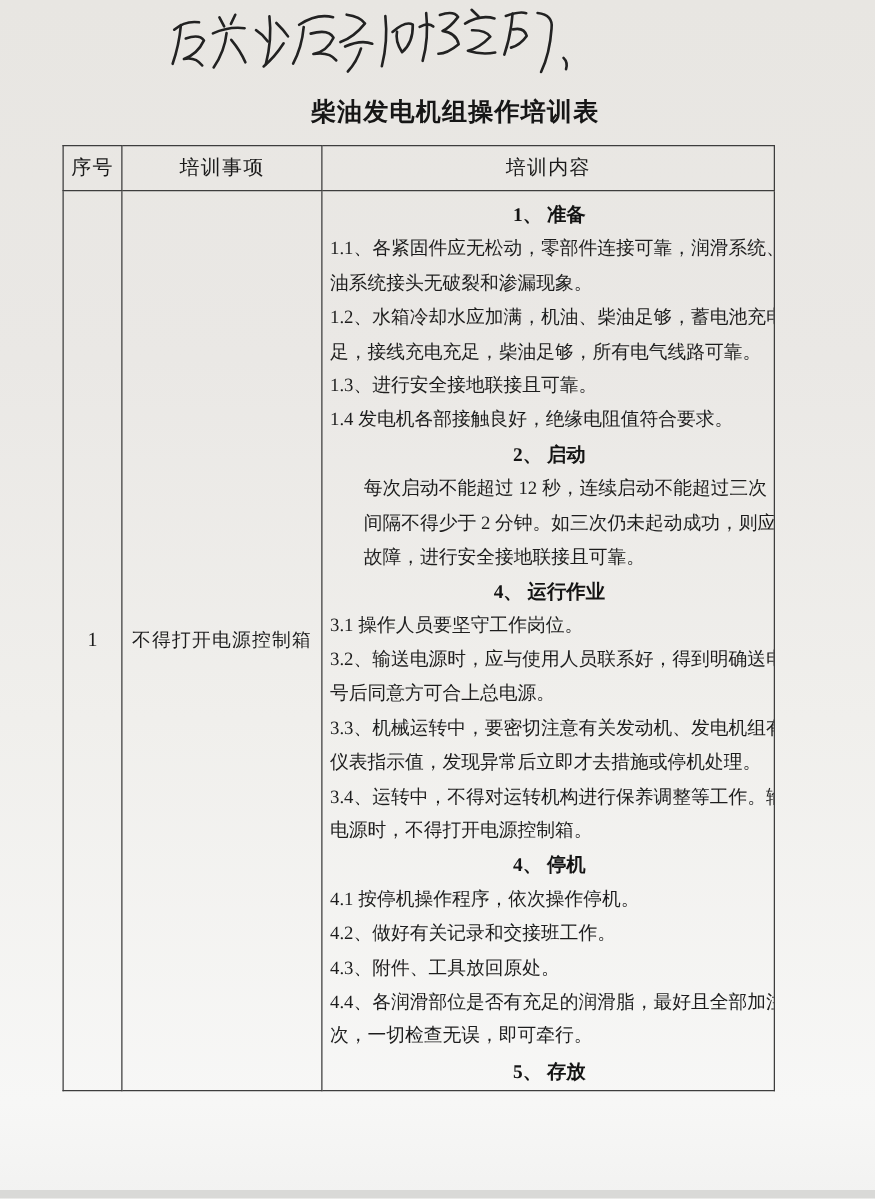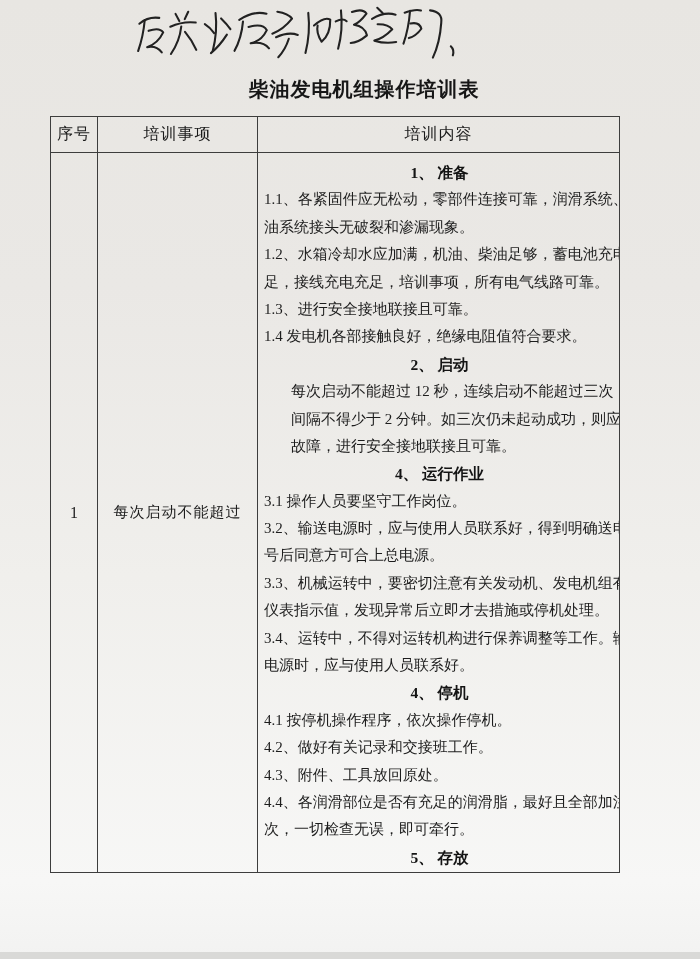--- a/index.html
+++ b/index.html
@@ -168,41 +168,41 @@
     <thead>
       <tr>
         <th>序号</th>
         <th>培训事项</th>
         <th>培训内容</th>
       </tr>
     </thead>
     <tbody>
       <tr>
         <td class="c-index">1</td>
-        <td class="c-item">每次启动不能超过</td>
+        <td class="c-item">不得打开电源控制箱</td>
         <td class="c-content" id="content-cell">
             <div class="line bold">1、 准备</div>
             <div class="line">1.1、各紧固件应无松动，零部件连接可靠，润滑系统、供</div>
             <div class="line">油系统接头无破裂和渗漏现象。</div>
             <div class="line">1.2、水箱冷却水应加满，机油、柴油足够，蓄电池充电充</div>
-            <div class="line">足，接线充电充足，培训事项，所有电气线路可靠。</div>
+            <div class="line">足，接线充电充足，柴油足够，所有电气线路可靠。</div>
             <div class="line">1.3、进行安全接地联接且可靠。</div>
             <div class="line">1.4 发电机各部接触良好，绝缘电阻值符合要求。</div>
             <div class="line bold">2、 启动</div>
             <div class="line indent">每次启动不能超过 12 秒，连续启动不能超过三次，每次</div>
             <div class="line indent">间隔不得少于 2 分钟。如三次仍未起动成功，则应查明</div>
             <div class="line indent">故障，进行安全接地联接且可靠。</div>
             <div class="line bold">4、 运行作业</div>
             <div class="line">3.1 操作人员要坚守工作岗位。</div>
             <div class="line">3.2、输送电源时，应与使用人员联系好，得到明确送电信</div>
             <div class="line">号后同意方可合上总电源。</div>
             <div class="line">3.3、机械运转中，要密切注意有关发动机、发电机组有关</div>
             <div class="line">仪表指示值，发现异常后立即才去措施或停机处理。</div>
             <div class="line">3.4、运转中，不得对运转机构进行保养调整等工作。输送</div>
-            <div class="line">电源时，应与使用人员联系好。</div>
+            <div class="line">电源时，不得打开电源控制箱。</div>
             <div class="line bold">4、 停机</div>
             <div class="line">4.1 按停机操作程序，依次操作停机。</div>
             <div class="line">4.2、做好有关记录和交接班工作。</div>
             <div class="line">4.3、附件、工具放回原处。</div>
             <div class="line">4.4、各润滑部位是否有充足的润滑脂，最好且全部加注一</div>
             <div class="line">次，一切检查无误，即可牵行。</div>
             <div class="line bold">5、 存放</div>
           </td>
       </tr>
     </tbody>

